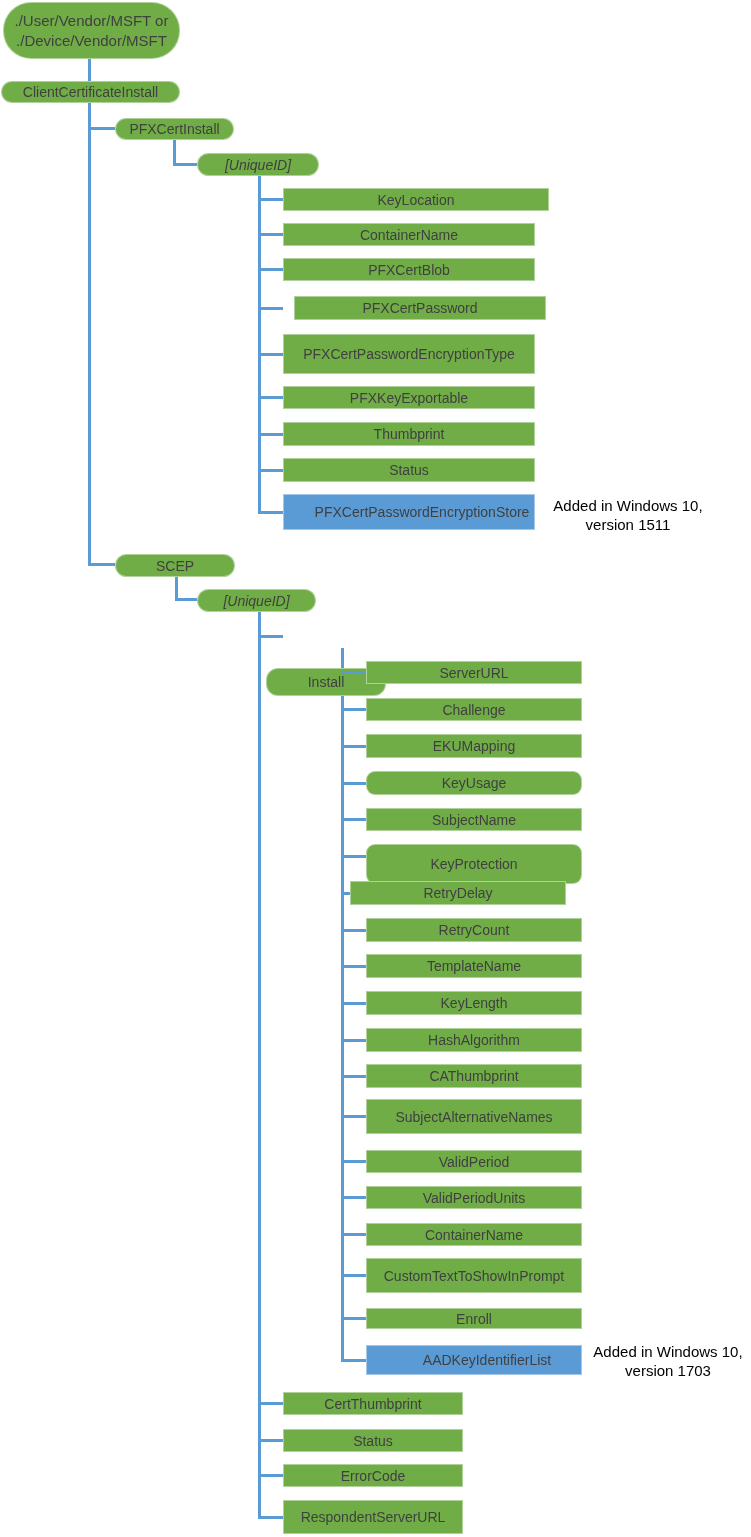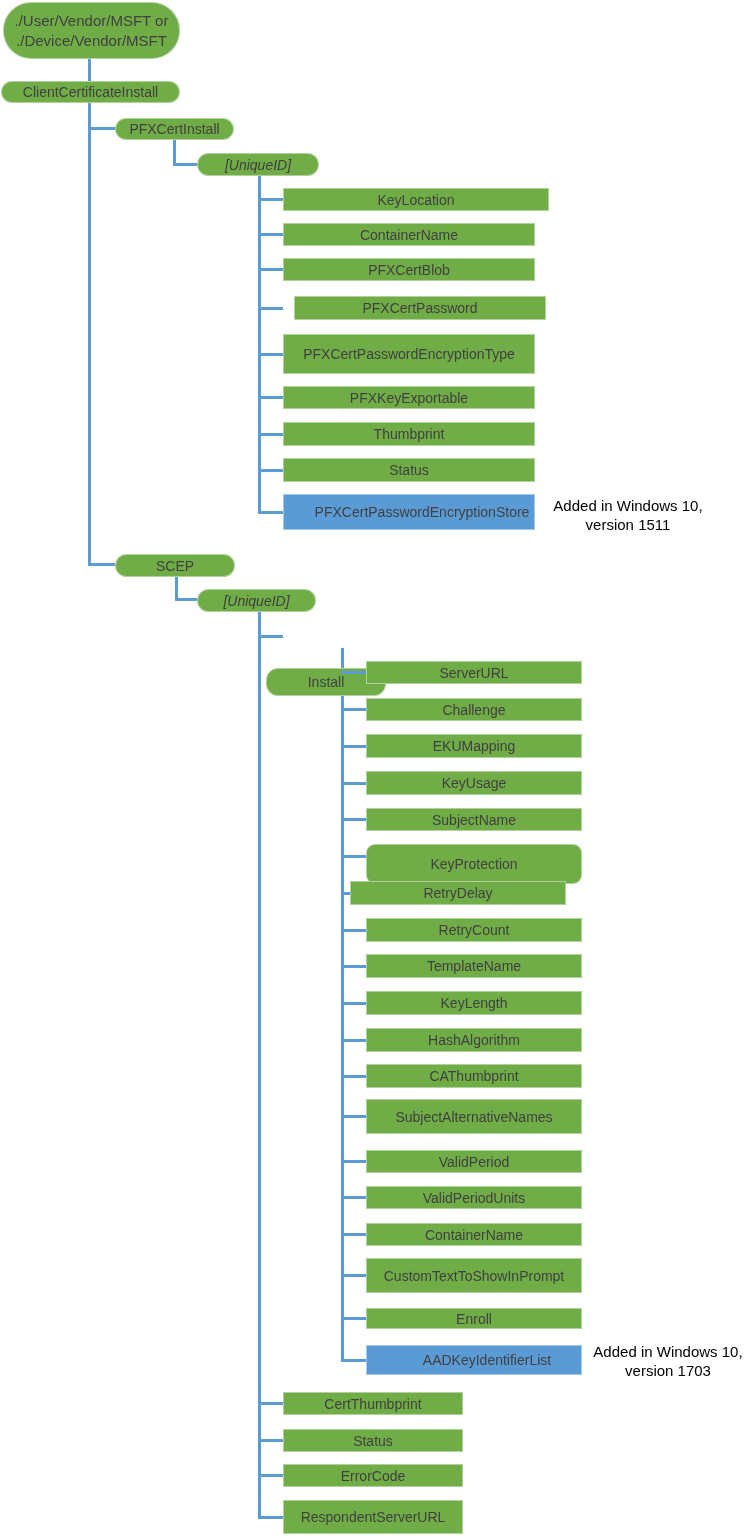--- a/index.html
+++ b/index.html
@@ -99,21 +99,21 @@
   <div class="node pill" id="node-install">Install</div>
 
   <div id="install-rows">
       <div class="connector hline" style="left: 341px; top: 671px; width: 25px;"></div>
       <div class="node" style="left: 366px; top: 661px; width: 216px; height: 23px;">ServerURL</div>
       <div class="connector hline" style="left: 341px; top: 708px; width: 25px;"></div>
       <div class="node" style="left: 366px; top: 698px; width: 216px; height: 23px;">Challenge</div>
       <div class="connector hline" style="left: 341px; top: 745px; width: 25px;"></div>
       <div class="node" style="left: 366px; top: 734px; width: 216px; height: 24px;">EKUMapping</div>
       <div class="connector hline" style="left: 341px; top: 782px; width: 25px;"></div>
-      <div class="node" style="left: 366px; top: 771px; width: 216px; height: 24px;">KeyUsage</div>
+      <div class="node" style="left: 366px; top: 771px; width: 216px; height: 24px; border-radius: 9px;">KeyUsage</div>
       <div class="connector hline" style="left: 341px; top: 818px; width: 25px;"></div>
       <div class="node" style="left: 366px; top: 808px; width: 216px; height: 23px;">SubjectName</div>
       <div class="connector hline" style="left: 341px; top: 855px; width: 25px;"></div>
       <div class="node" style="left: 366px; top: 844px; width: 216px; height: 40px; border-radius: 9px;">KeyProtection</div>
       <div class="connector hline" style="left: 341px; top: 892px; width: 25px;"></div>
       <div class="node" style="left: 350px; top: 881px; width: 216px; height: 24px;">RetryDelay</div>
       <div class="connector hline" style="left: 341px; top: 929px; width: 25px;"></div>
       <div class="node" style="left: 366px; top: 918px; width: 216px; height: 24px;">RetryCount</div>
       <div class="connector hline" style="left: 341px; top: 965px; width: 25px;"></div>
       <div class="node" style="left: 366px; top: 954px; width: 216px; height: 24px;">TemplateName</div>

